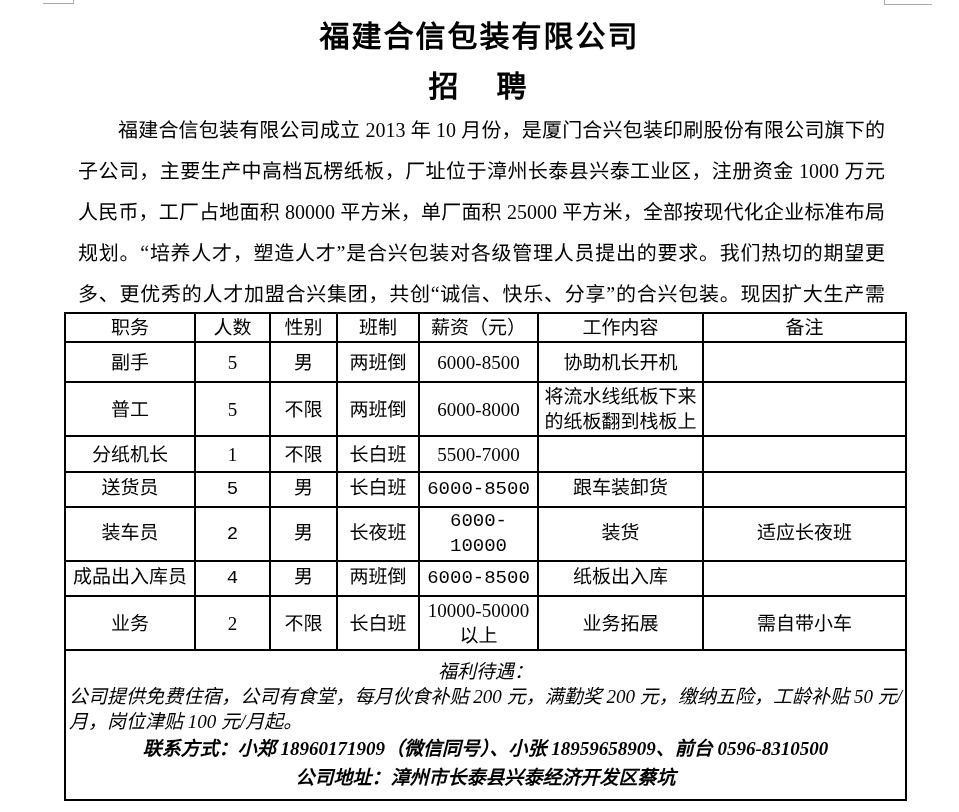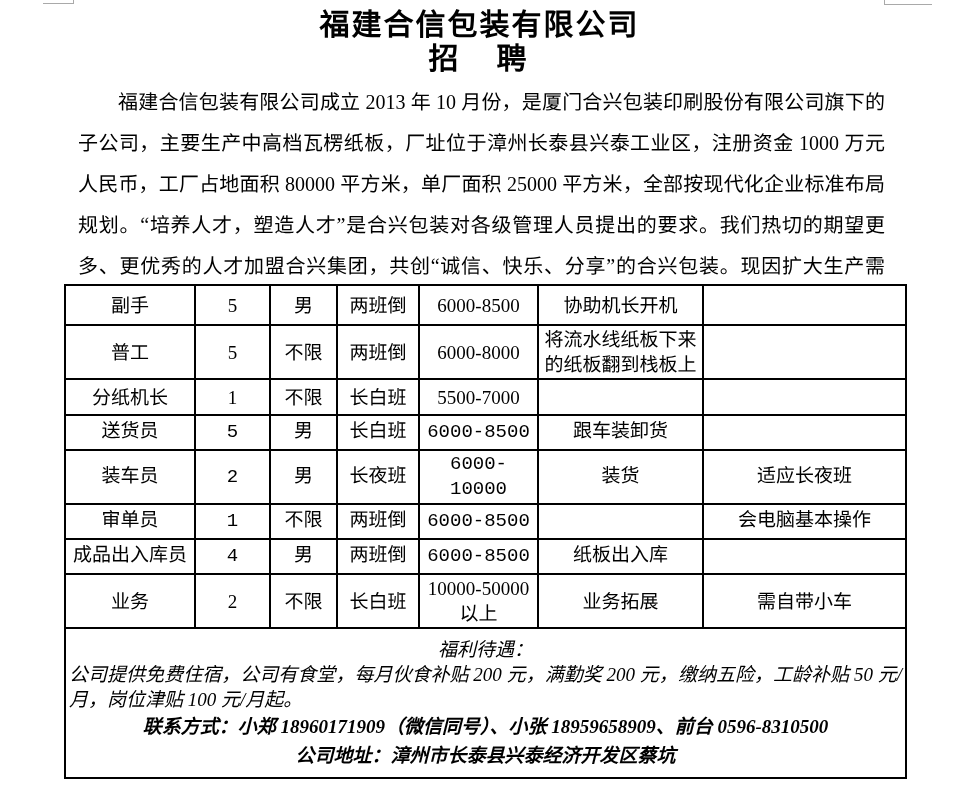--- a/index.html
+++ b/index.html
@@ -14,28 +14,29 @@
   
   .mark-top-left {
     position: absolute; left: 43px; top: 0; width: 31px; height: 4px;
     border-right: 1px solid #a9a9a9; border-bottom: 1px solid #a9a9a9;
   }
   .mark-top-right {
     position: absolute; left: 884px; top: 0; width: 48px; height: 5px;
     border-left: 1px solid #a9a9a9; border-bottom: 1px solid #a9a9a9;
   }
   .doc-title {
-    margin-top: 8px;
+    margin-top: 20px;
     text-align: center;
     font-size: 30px;
     font-weight: bold;
     letter-spacing: 2px;
     line-height: 34px;
   }
   .doc-subtitle {
+    margin-top: 16px;
     text-align: center;
     font-size: 30px;
     font-weight: bold;
     letter-spacing: 4px;
     line-height: 34px;
   }
   .intro {
     margin: 6px 74px 0 78px;
     height: 202px;
     font-size: 20px;
@@ -95,20 +96,29 @@
   <colgroup>
     <col style="width:130px">
       <col style="width:75px">
       <col style="width:67px">
     <col style="width:82px">
       <col style="width:119px">
       <col style="width:165px">
     <col style="width:203px">
   </colgroup>
   <tbody>
+    <tr class="h-header">
+      <th>职务</th>
+      <th>人数</th>
+      <th>性别</th>
+      <th>班制</th>
+      <th>薪资（元）</th>
+      <th>工作内容</th>
+      <th>备注</th>
+    </tr>
     <tr class="h-r1">
       <td>副手</td>
       <td>5</td>
       <td>男</td>
       <td>两班倒</td>
       <td>6000-8500</td>
       <td>协助机长开机</td>
       <td></td>
     </tr>
     <tr class="h-r2">
@@ -140,29 +150,20 @@
     </tr>
     <tr class="h-r5">
       <td>装车员</td>
       <td>2</td>
       <td>男</td>
       <td>长夜班</td>
       <td>6000-10000</td>
       <td>装货</td>
       <td>适应长夜班</td>
     </tr>
-    <tr class="h-r6">
-      <td>审单员</td>
-      <td>1</td>
-      <td>不限</td>
-      <td>两班倒</td>
-      <td>6000-8500</td>
-      <td></td>
-      <td>会电脑基本操作</td>
-    </tr>
     <tr class="h-r7">
       <td>成品出入库员</td>
       <td>4</td>
       <td>男</td>
       <td>两班倒</td>
       <td>6000-8500</td>
       <td>纸板出入库</td>
       <td></td>
     </tr>
     <tr class="h-r8">

